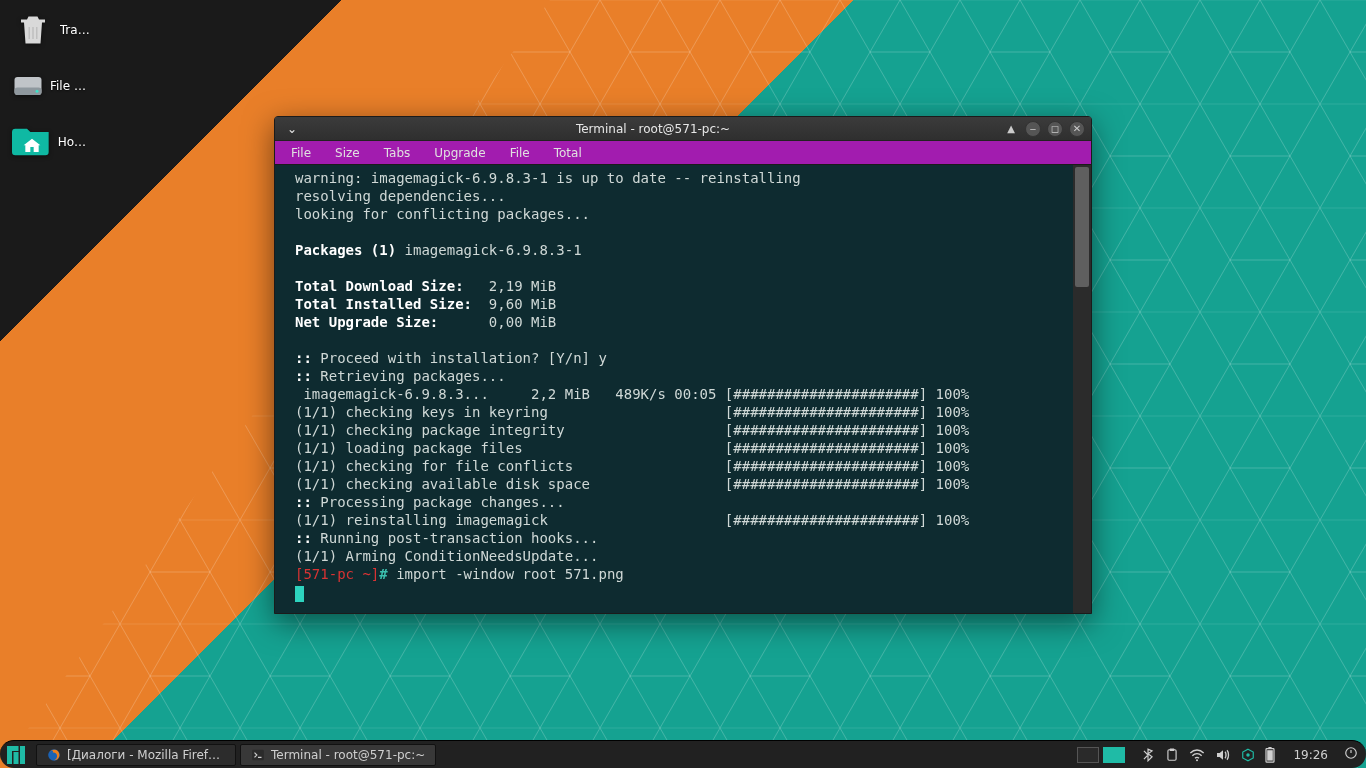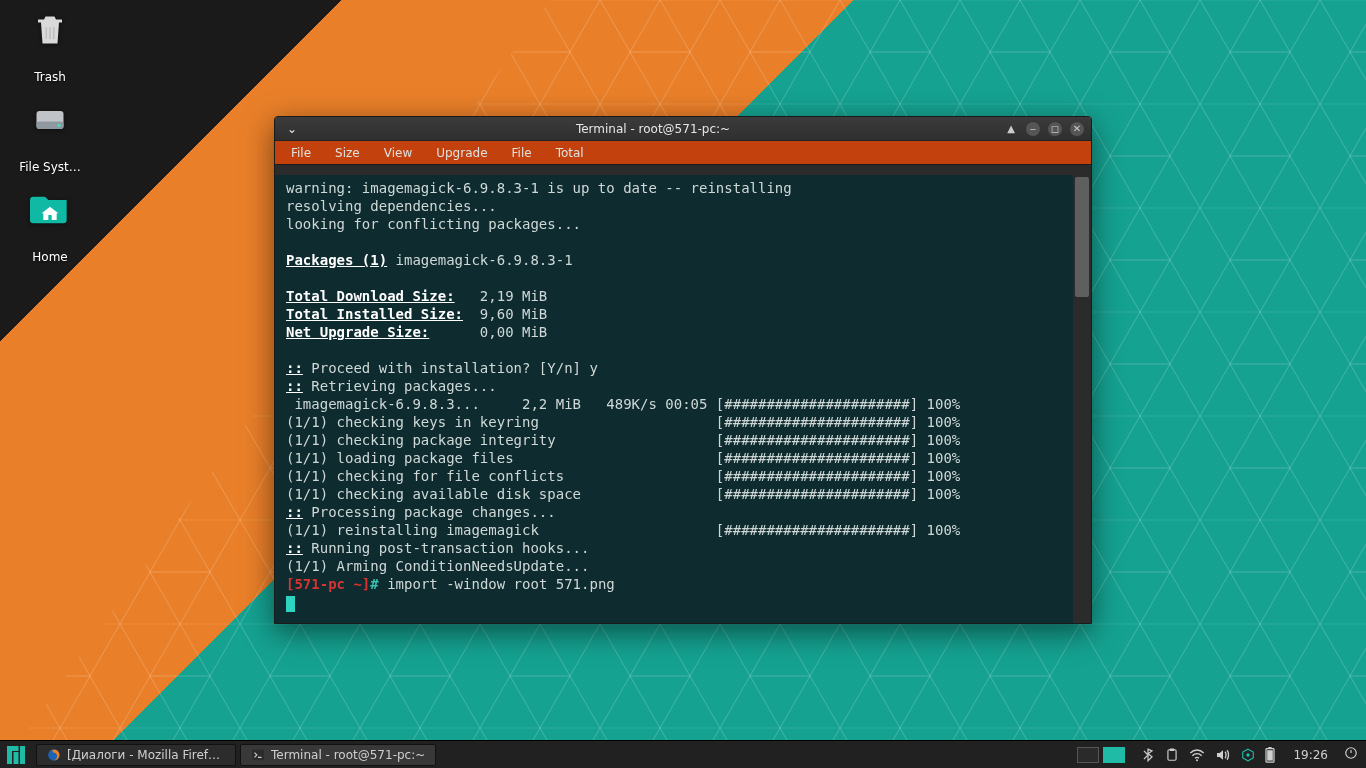--- a/index.html
+++ b/index.html
@@ -16,22 +16,22 @@
   background: linear-gradient(135deg,
     #1a1a1a 0%, #1a1a1a 16%,
     #e97f29 16%, #e97f29 40%,
     #15a291 40%, #15a291 100%);
   z-index: 0;
 }
 .wallpaper svg { position: absolute; inset: 0; }
 
 .desktop { position: absolute; top: 10px; left: 10px; z-index: 1; }
 .desktop-icon {
-  width: 80px; display: flex; flex-direction: column; align-items: center;
-  gap: 20px; margin-bottom: 16px; cursor: pointer;
+  width: 80px; display: flex; flex-direction: row; align-items: center;
+  gap: 4px; margin-bottom: 16px; cursor: pointer;
   color: #fff; font-size: 12px; text-align: center;
 }
 .desktop-icon .glyph {
   width: 48px; height: 40px; display: flex; align-items: center; justify-content: center;
 }
 .desktop-icon .glyph svg { filter: drop-shadow(0 1px 2px rgba(0,0,0,.5)); }
 .desktop-icon span { text-shadow: 0 1px 2px rgba(0,0,0,.7); white-space: nowrap; overflow: hidden; text-overflow: ellipsis; max-width: 76px; }
 
 .window {
   position: absolute; left: 274px; top: 116px;
@@ -55,58 +55,58 @@
 .titlebar .win-btn {
   width: 16px; height: 16px; border-radius: 50%;
   background: #555; margin-left: 6px;
   display: flex; align-items: center; justify-content: center;
   font-size: 10px; color: #ccc; cursor: pointer;
   border: 1px solid #333;
 }
 .titlebar .win-up { width:16px;height:16px;display:flex;align-items:center;justify-content:center;cursor:pointer;color:#ccc;font-size:10px;}
 .menubar {
   height: 24px;
-  background: #c2410c;
+  background: #a21caf;
   display: flex; align-items: center; gap: 4px;
   padding: 0 6px;
   font-size: 12px; color: #e0e0e0;
   border-bottom: 1px solid #1b1b1b;
 }
 .menubar .menu-item { padding: 2px 10px; cursor: pointer; }
 .term-body {
   background: #0e2b30;
-  padding: 4px 8px 10px 11px;
+  padding: 4px 8px 10px 20px;
   font-family: "DejaVu Sans Mono", monospace;
   font-size: 14px; line-height: 18px;
   color: #cfd8d6;
   white-space: pre;
   position: relative;
   border-right: 18px solid #2b2b2b;
-  margin-top: 10px;
 }
 .term-body .scrollbar-thumb{
   position:absolute; right:-16px; top:2px; width:14px; height:120px;
   background:#5f5f5f; border-radius:2px;
 }
-.term-body .brightwhite { color: #ffffff; font-weight: bold; text-decoration: underline; }
-.term-body .prompt-host { color: #d83333; font-weight: bold; }
+.term-body .brightwhite { color: #ffffff; font-weight: bold; }
+.term-body .prompt-host { color: #d83333; font-weight: normal; }
 .term-body .prompt-path { color: #3bbfae; font-weight: bold; }
 .term-body .cursor {
   display:inline-block; width:9px; height:16px;
   background:#2dd4bf; transform:translateY(3px);
 }
 
 .taskbar {
   position: absolute; bottom: 0; left: 0; right: 0;
   height: 28px;
   background: #212121;
   display: flex; align-items: center;
   color: #cfcfcf; font-size: 12px;
   z-index: 10;
   border-top: 1px solid #000;
+  border-radius: 14px;
 }
 .taskbar .start {
   width: 32px; height: 100%;
   display: flex; align-items: center; justify-content: center;
   cursor: pointer;
 }
 .taskbar .task {
   height: 22px; display: flex; align-items: center; gap: 6px;
   padding: 0 10px; margin-left: 4px;
   background: #2c2c2c; border: 1px solid #111; border-radius: 2px;
@@ -179,21 +179,21 @@
     <div class="menu-arrow">⌄</div>
     <div class="title">Terminal - root@571-pc:~</div>
     <div class="win-up">▲</div>
     <div class="win-btn">‒</div>
     <div class="win-btn">◻</div>
     <div class="win-btn">✕</div>
   </div>
   <div class="menubar">
     <div class="menu-item">File</div>
     <div class="menu-item">Size</div>
-    <div class="menu-item">View</div>
+    <div class="menu-item">Tabs</div>
     <div class="menu-item">Upgrade</div>
     <div class="menu-item">File</div>
     <div class="menu-item">Total</div>
   </div>
   <div class="term-body" id="term-body"><div class="scrollbar-thumb"></div><div>warning: imagemagick-6.9.8.3-1 is up to date -- reinstalling</div><div>resolving dependencies...</div><div>looking for conflicting packages...</div><div>&nbsp;</div><div><span class="brightwhite">Packages (1)</span> imagemagick-6.9.8.3-1</div><div>&nbsp;</div><div><span class="brightwhite">Total Download Size:</span>   2,19 MiB</div><div><span class="brightwhite">Total Installed Size:</span>  9,60 MiB</div><div><span class="brightwhite">Net Upgrade Size:</span>      0,00 MiB</div><div>&nbsp;</div><div><span class="brightwhite">::</span> Proceed with installation? [Y/n] y</div><div><span class="brightwhite">::</span> Retrieving packages...</div><div> imagemagick-6.9.8.3...     2,2 MiB   489K/s 00:05 [######################] 100%</div><div>(1/1) checking keys in keyring                     [######################] 100%</div><div>(1/1) checking package integrity                   [######################] 100%</div><div>(1/1) loading package files                        [######################] 100%</div><div>(1/1) checking for file conflicts                  [######################] 100%</div><div>(1/1) checking available disk space                [######################] 100%</div><div><span class="brightwhite">::</span> Processing package changes...</div><div>(1/1) reinstalling imagemagick                     [######################] 100%</div><div><span class="brightwhite">::</span> Running post-transaction hooks...</div><div>(1/1) Arming ConditionNeedsUpdate...</div><div><span class="prompt-host">[571-pc ~]</span><span class="prompt-path">#</span> import -window root 571.png</div><div><span class="cursor"></span></div></div>
 </div>
 
 <div class="taskbar">
   <div class="start">
     <svg width="18" height="18" viewBox="0 0 18 18">

